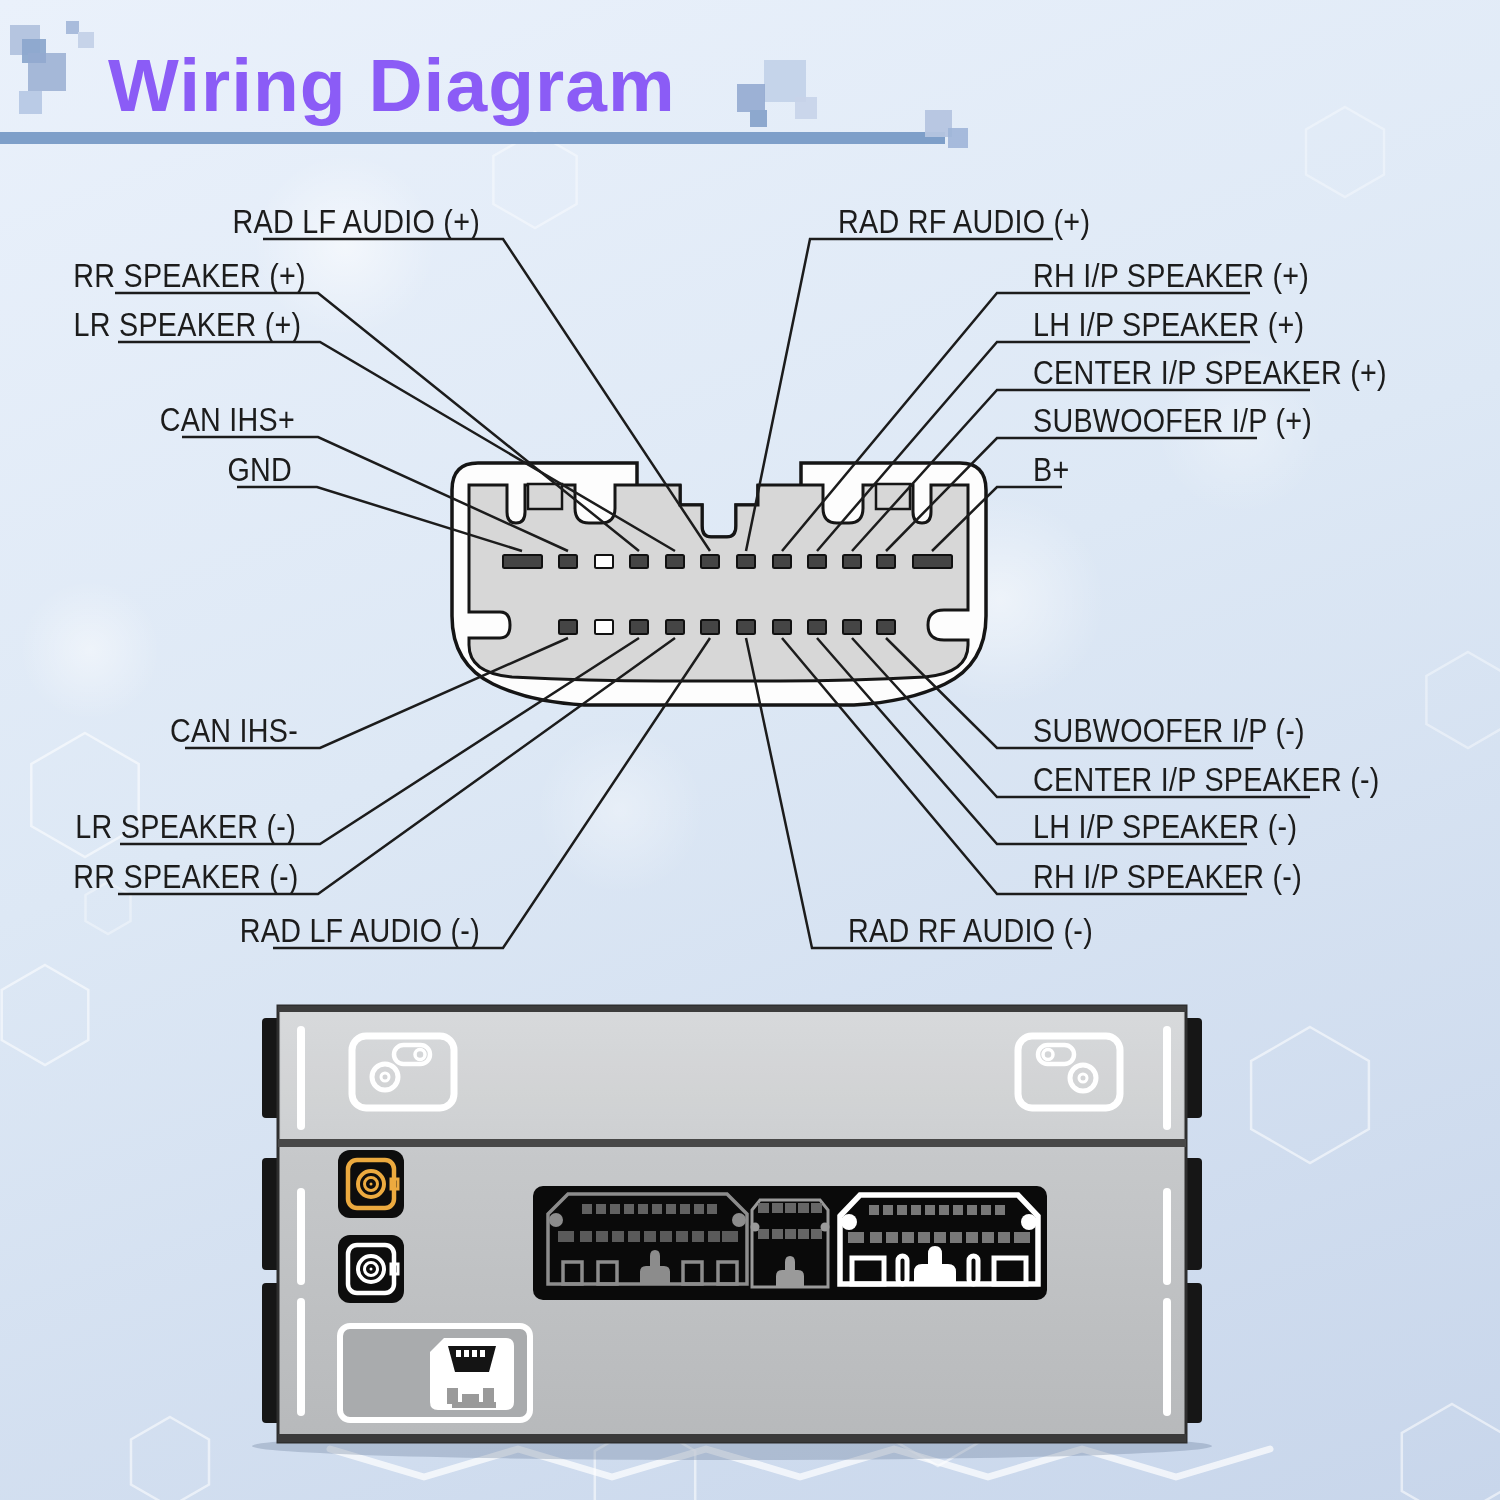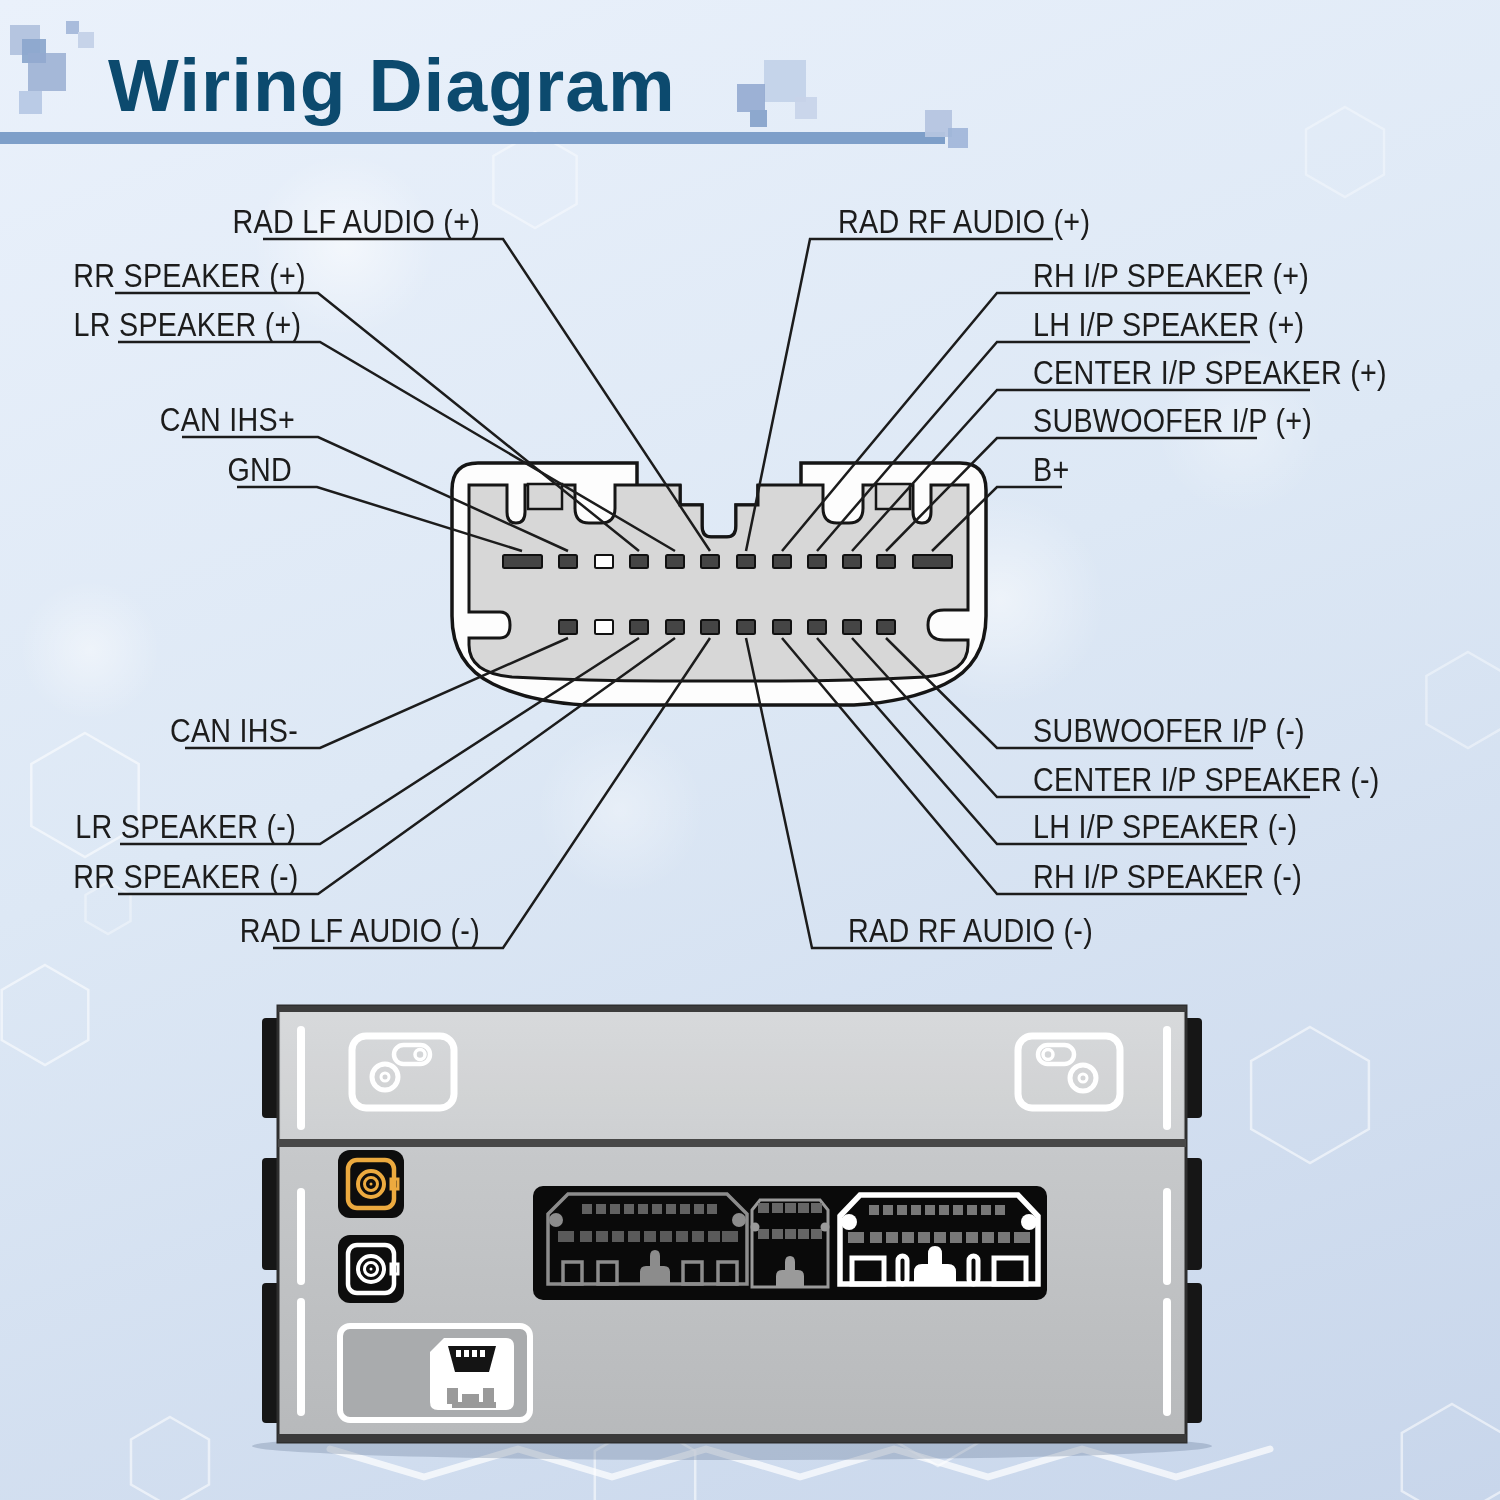--- a/index.html
+++ b/index.html
@@ -11,21 +11,21 @@
       radial-gradient(circle 150px at 1000px 600px, rgba(255,255,255,.50), rgba(255,255,255,0) 70%),
       radial-gradient(circle 100px at 90px 650px,  rgba(255,255,255,.45), rgba(255,255,255,0) 70%),
       radial-gradient(circle 120px at 620px 810px, rgba(255,255,255,.35), rgba(255,255,255,0) 70%),
       radial-gradient(circle 120px at 1240px 430px,rgba(255,255,255,.30), rgba(255,255,255,0) 70%),
       linear-gradient(160deg, #eaf1fb 0%, #dde8f5 45%, #c8d6eb 100%);
   }
   .scene{position:absolute;left:0;top:0;}
   
   .page-title{
     position:absolute;left:108px;top:42px;margin:0;
-    font-size:75px;font-weight:700;color:#0c4a6e;letter-spacing:1px;white-space:nowrap;
+    font-size:75px;font-weight:700;color:#8b5cf6;letter-spacing:1px;white-space:nowrap;
   }
   .title-bar{position:absolute;left:0;top:132px;width:945px;height:12px;background:#7e9fc9;}
   .sq{position:absolute;}
   
   .lbl{
     position:absolute;height:38px;line-height:38px;white-space:nowrap;
     font-size:33px;font-weight:400;color:#1c1c1c;letter-spacing:.3px;
     transform:scaleX(.87);
   }
   .align-r{text-align:right;transform-origin:100% 50%;}

